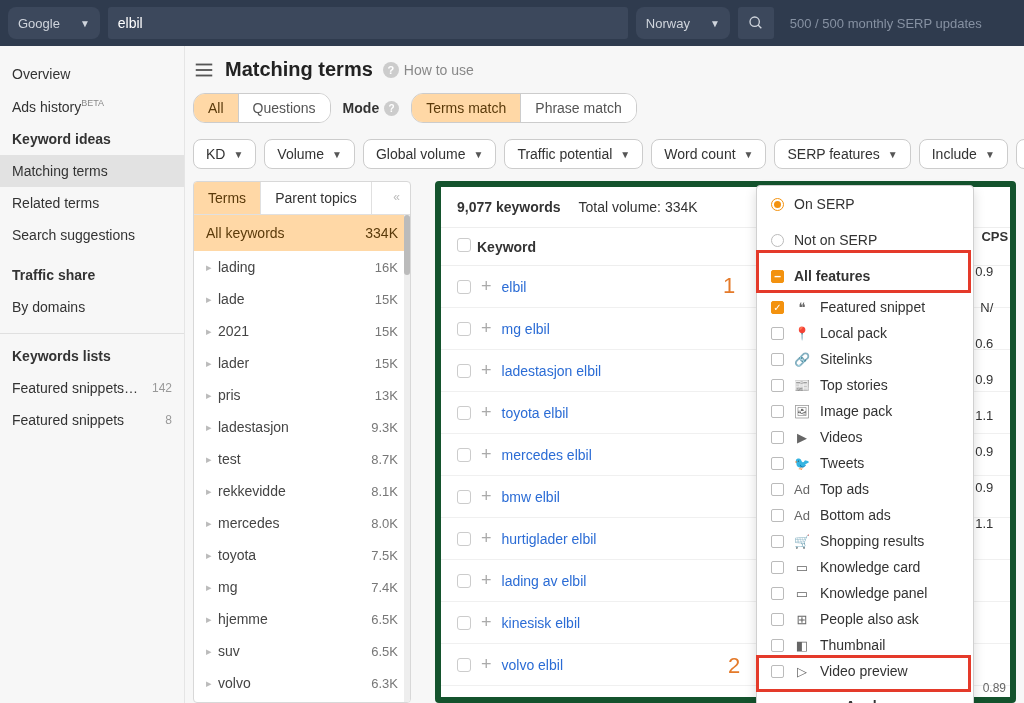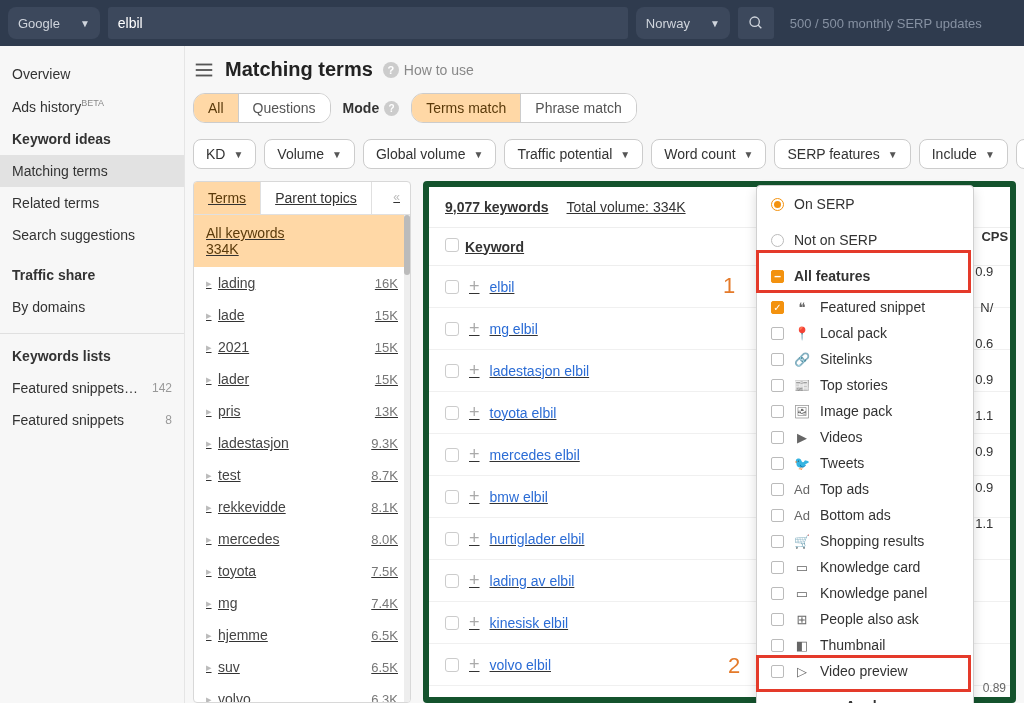--- a/index.html
+++ b/index.html
@@ -37,31 +37,31 @@
 .btn-group .btn { padding: 6px 14px; font-size: 14px; background: #fff; border: none; color: #555; border-right: 1px solid #ccc; }
 .btn-group .btn:last-child { border-right: none; }
 .btn-group .btn.active { background: #ffd8a6; color: #5a3a0a; font-weight: 500; }
 .mode-lbl { font-weight: 600; font-size: 14px; display:flex; align-items:center; gap:5px; }
 .mode-lbl .q { width:15px; height:15px; border-radius:50%; background:#ccc; color:#fff; display:flex; align-items:center; justify-content:center; font-size:10px; font-weight:bold;}
 
 .filters-row { padding: 6px 8px 12px 8px; display: flex; gap: 8px; flex-wrap: nowrap; }
 .filter-btn { background: #fff; border: 1px solid #ccc; border-radius: 8px; padding: 6px 12px; font-size: 14px; color: #333; display: inline-flex; align-items: center; gap: 8px; white-space: nowrap; }
 .filter-btn .caret { font-size: 10px; color: #555; }
 
-.content-cols { display: flex; padding: 0 8px; gap: 12px; height: calc(100% - 135px); text-decoration: underline; }
+.content-cols { display: flex; padding: 0 8px; gap: 24px; height: calc(100% - 135px); }
 
 
 .terms-panel { width: 218px; border: 1px solid #d8d8d8; border-radius: 4px; background: #fff; overflow: hidden; display: flex; flex-direction: column; }
 .terms-panel .tabs { display: flex; border-bottom: 1px solid #e0e0e0; }
 .terms-panel .tabs .tab { padding: 8px 14px; font-size: 14px; border-right: 1px solid #e0e0e0; }
 .terms-panel .tabs .tab.active { background: #ffd8a6; color: #5a3a0a; font-weight: 500; }
 .terms-panel .tabs .tab:last-child { border-right:none;}
 .terms-panel .tabs .collapse { margin-left:auto; padding:8px 10px; color:#bbb; font-size:12px;}
 .terms-panel .scroll { overflow: hidden; flex: 1; position: relative; }
-.terms-panel .allkw { background: #ffd8a6; padding: 10px 12px; display: flex; justify-content: space-between; font-size: 14px; font-weight:500; color:#5a3a0a;flex-direction:column;}
+.terms-panel .allkw { background: #ffd8a6; padding: 10px 12px; display: flex; justify-content: space-between; font-size: 14px; font-weight:500; color:#5a3a0a;}
 .terms-panel .trow { padding: 8px 12px; display: flex; align-items: center; font-size: 14px; }
 .terms-panel .trow .exp { width: 12px; color: #bbb; font-size: 11px; }
 .terms-panel .trow .name { flex: 1; color: #444; }
 .terms-panel .trow .val { color: #777; font-size: 13px; }
 .terms-panel .vbar { position:absolute; right:0; top:0; bottom:0; width:6px; background:#eee;}
 .terms-panel .vbar .thumb { position:absolute; top:0; width:6px; height:60px; background:#bbb; border-radius:3px;}
 
 
 .results { flex: 1; border: 6px solid #14532d; border-radius: 4px; background: #fff; overflow: hidden; position: relative; }
 .results .head { padding: 12px 16px; display: flex; gap: 18px; font-size: 14px; color: #333; }

